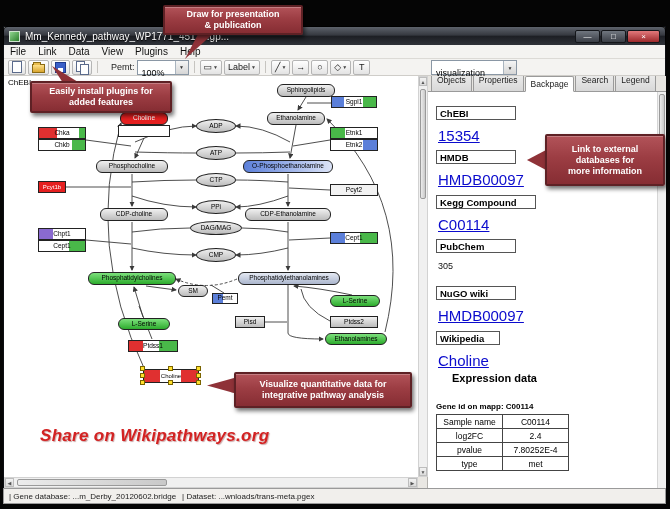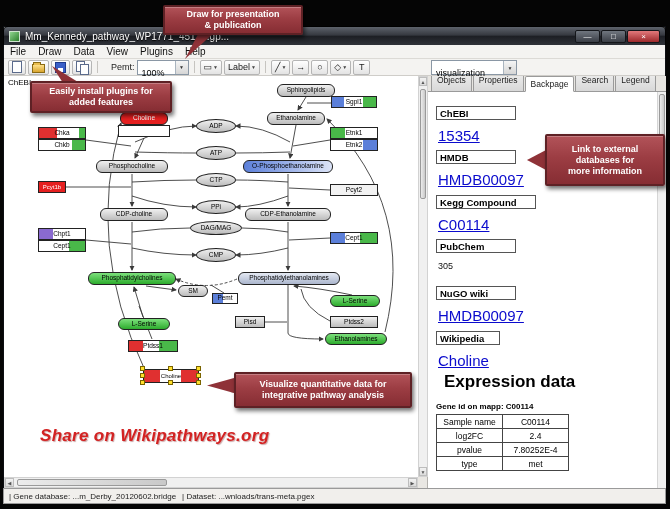--- a/index.html
+++ b/index.html
@@ -70,21 +70,21 @@
   
   .panel { left:427px; top:76px; width:239px; height:412px; background:#fff; border-left:1px solid #b3b1ad; z-index:1; }
   .tabs { position:absolute; left:0; top:0; width:100%; height:16px; background:#e7e5e1; border-bottom:1px solid #9a9a9a;
     display:flex; align-items:flex-end; font-size:8.5px; color:#222; padding-left:2px; }
   .tab { height:23px; display:flex; align-items:center; padding:0 5px; margin-left:1px; border:1px solid #9a9a9a; border-bottom:none;
     border-radius:2px 2px 0 0; background:linear-gradient(#f2f2f2,#d8d8d8); }
   .tab.active { height:16px; background:#fff; margin-bottom:-1px; border-bottom:1px solid #fff; }
   .bp-header { position:absolute; left:8px; height:14px; border:1px solid #555; background:#fff; font-weight:bold; font-size:9.5px; padding:1px 3px; }
   .bp-link { position:absolute; left:10px; font-size:15px; color:#0b0bcd; text-decoration:underline; }
   .bp-text { position:absolute; left:10px; font-size:9px; color:#111; }
-  .exp-title { position:absolute; left:16px; font-size:17px; font-weight:bold; color:#000;text-align:right; }
+  .exp-title { position:absolute; left:24px; font-size:11px; font-weight:bold; color:#000;text-align:right; }
   .geneid { position:absolute; left:8px; font-size:8px; font-weight:bold; color:#000; }
   table.bp-table { position:absolute; left:8px; border-collapse:collapse; font-size:8.5px; color:#000; }
   table.bp-table td { border:1px solid #444; width:66px; height:14px; text-align:center; background:#fff; }
   .panel-sb { position:absolute; right:0; top:16px; width:9px; height:396px; background:#f0f0f0; border-left:1px solid #d5d5d5; }
   .panel-sb .sb-thumb { left:1px; top:2px; width:6px; height:58px; }
 
   
   .statusbar { left:3px; top:488px; width:663px; height:16px; background:#f1efec; border:1px solid #9a9a9a;
     display:flex; align-items:center; gap:6px; font-size:8px; color:#222; padding:0 5px; white-space:nowrap; overflow:hidden; z-index:2; }
 
@@ -107,21 +107,21 @@
   <span class="title-text">Mm_Kennedy_pathway_WP1771_45176.gp...</span>
   <span class="winbtns">
     <span class="winbtn">—</span>
     <span class="winbtn">□</span>
     <span class="winbtn close">×</span>
   </span>
 </div>
 
 <div class="abs menubar">
   <span class="menu-item">File</span>
-  <span class="menu-item">Draw</span>
+  <span class="menu-item">Link</span>
   <span class="menu-item">Data</span>
   <span class="menu-item">View</span>
   <span class="menu-item">Plugins</span>
   <span class="menu-item">Help</span>
 </div>
 
 <div class="abs toolbar">
   <span class="tbtn">
       <span class="ic-new"></span>
     </span>

